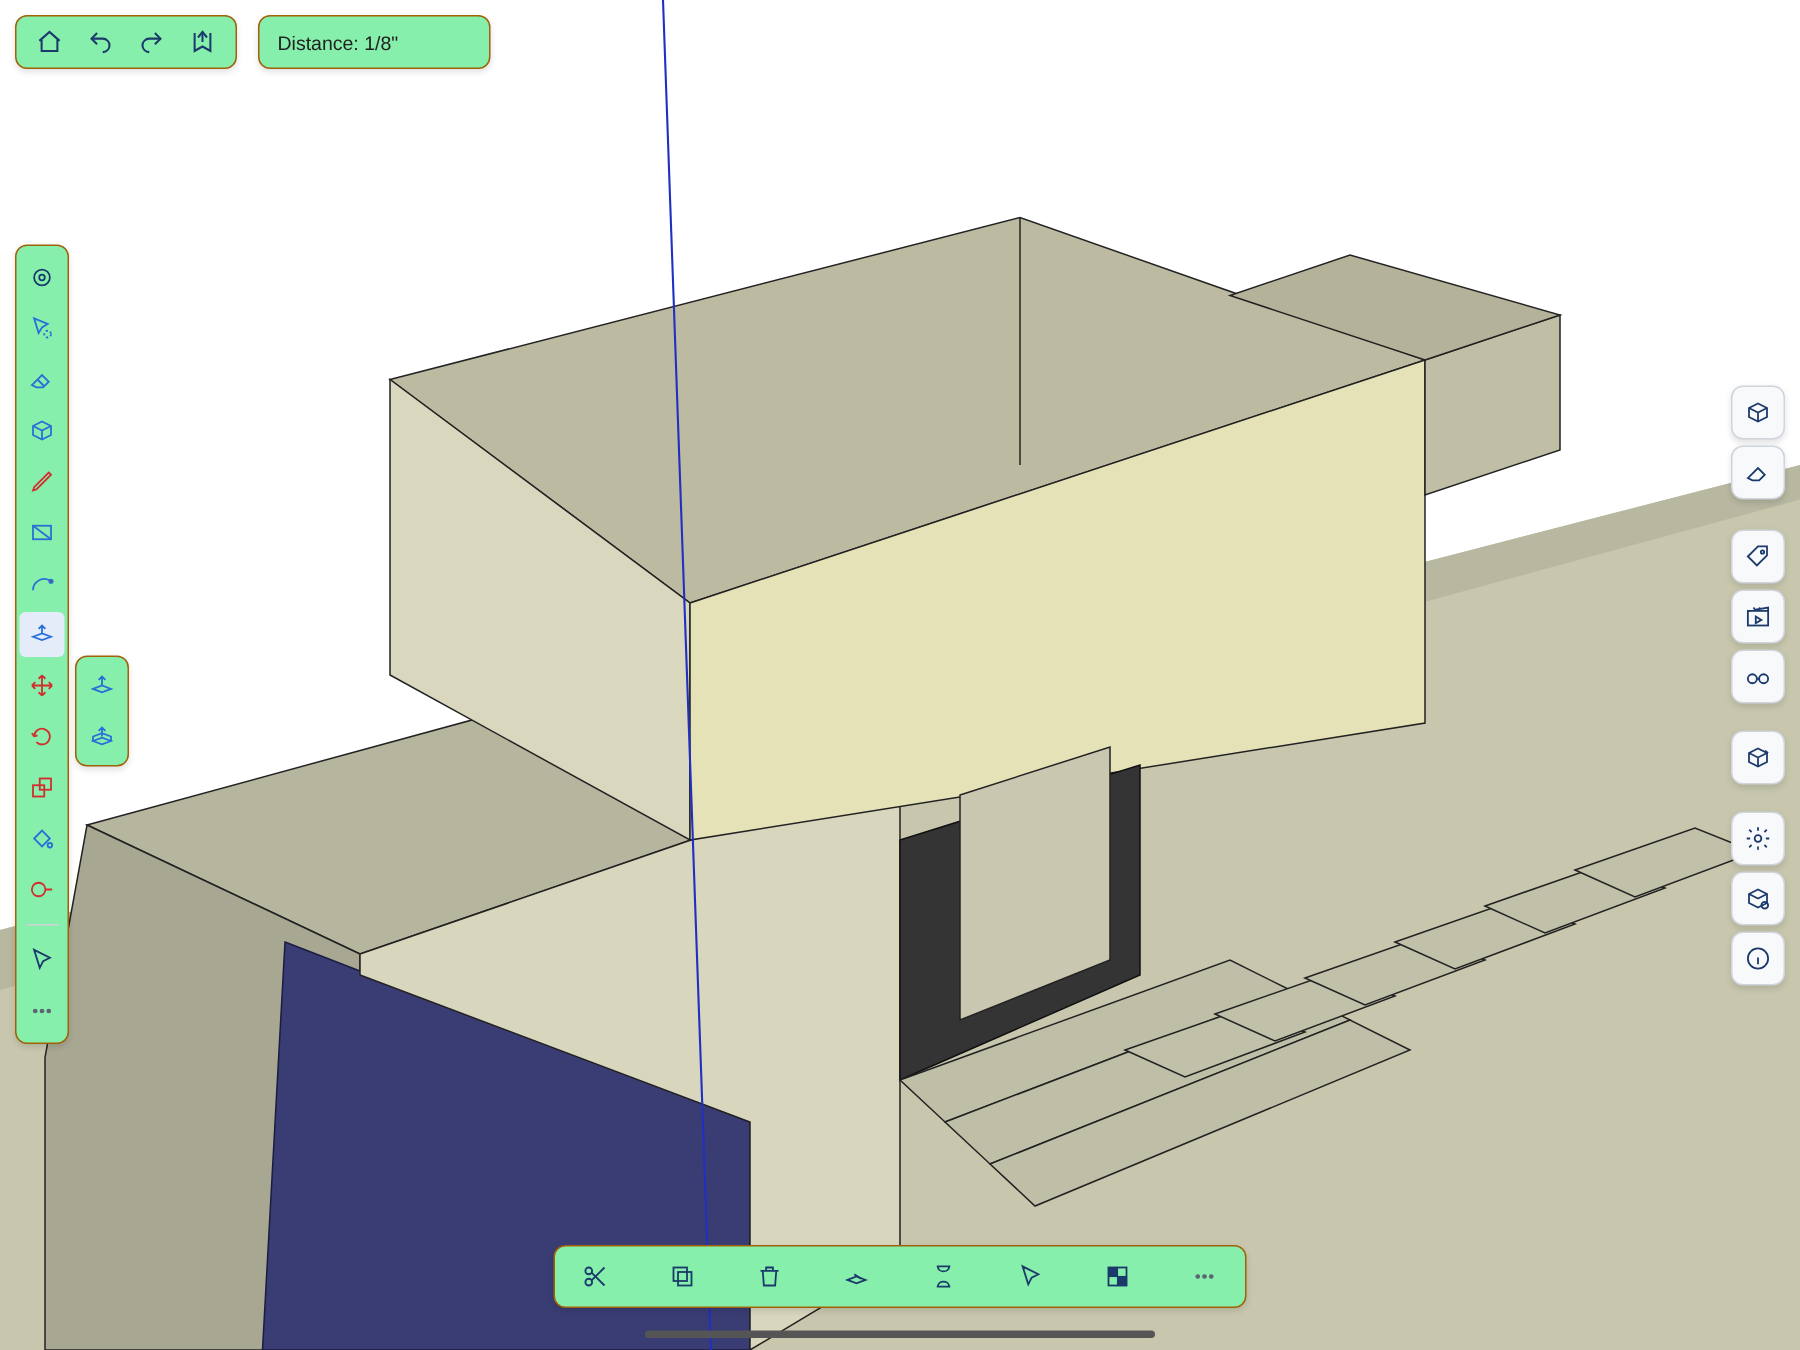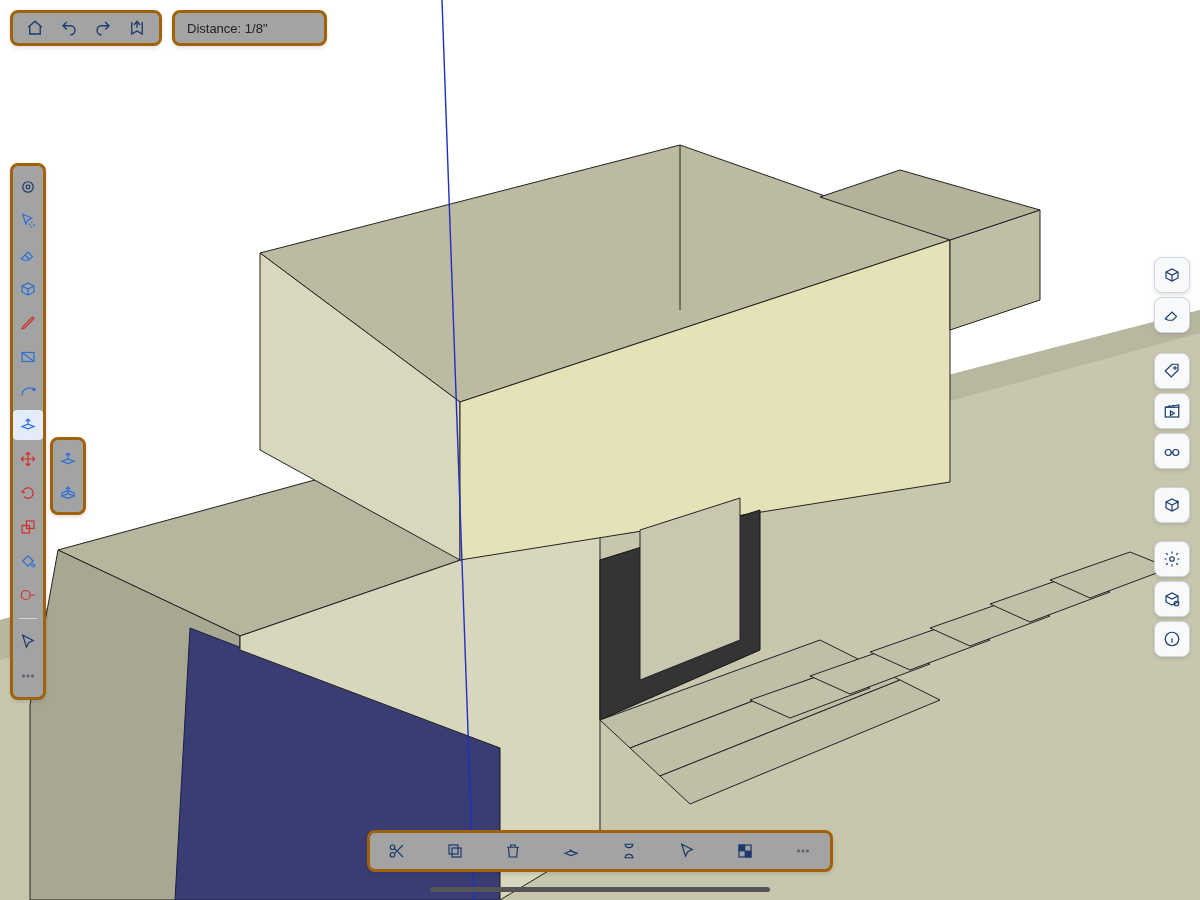--- a/index.html
+++ b/index.html
@@ -11,22 +11,22 @@
 }
 
 
 .viewport { position:absolute; inset:0; }
 .model { position:absolute; inset:0; }
 .model svg { width:100%; height:100%; display:block; }
 
 
 .panel {
   position:absolute;
-  background:#a3a3a3;
-  border:3px solid #a16207;
+  background:#86efac;
+  border:1px solid #a16207;
   border-radius:8px;
   box-shadow:0 2px 4px rgba(0,0,0,.12);
   display:flex; align-items:center;
 }
 .tool-btn {
   width:30px; height:30px;
   display:flex; align-items:center; justify-content:center;
   cursor:pointer;
   border-radius:4px;
 }

